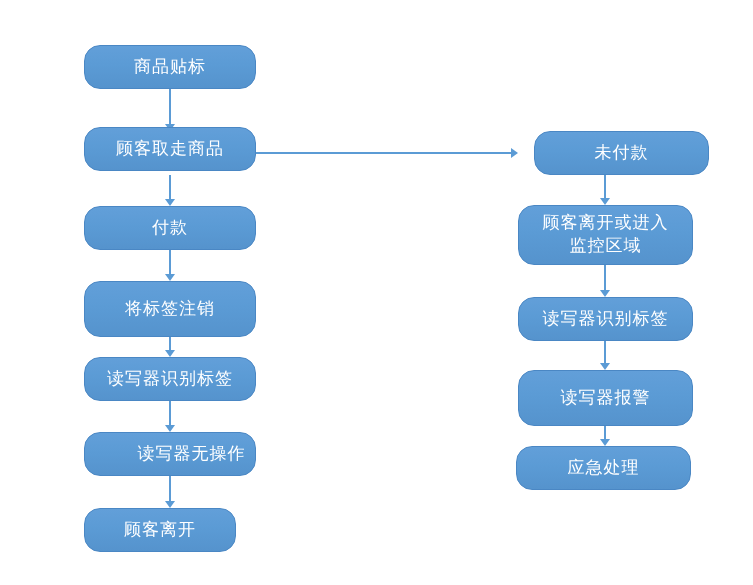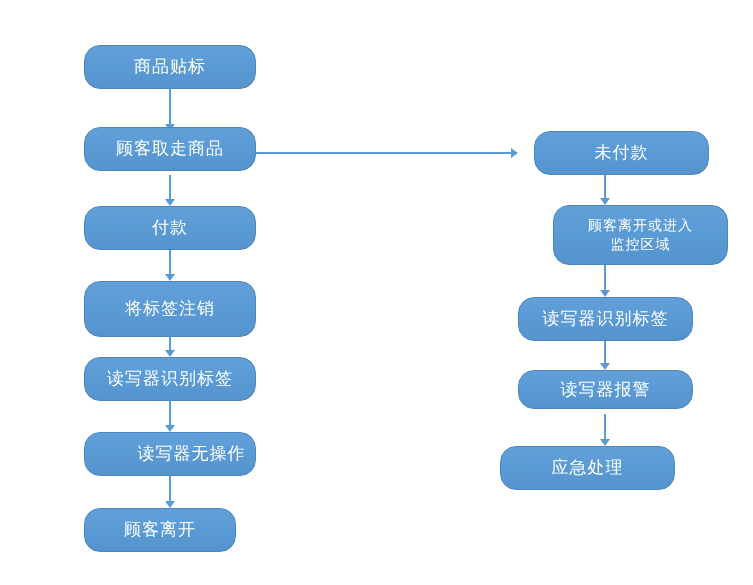--- a/index.html
+++ b/index.html
@@ -30,23 +30,22 @@
     justify-content: center;
     text-align: center;
     font-size: 17px;
     line-height: 1.28;
     letter-spacing: 1px;
     font-weight: 400;
     white-space: pre-line;
     user-select: none;
   }
   .node.two-line {
-    font-size: 14px;
+    font-size: 17px;
     line-height: 1.35;
-    margin-left: 35px;
   }
   .edge {
     position: absolute;
     background: #5b9bd5;
   }
   .edge-v {
     width: 2px;
   }
   .edge-h {
     height: 2px;
@@ -98,15 +97,15 @@
     <div class="node" style="left: 84px; top: 127px; width: 172px; height: 44px;">顾客取走商品</div>
     <div class="node" style="left: 84px; top: 206px; width: 172px; height: 44px;">付款</div>
     <div class="node" style="left: 84px; top: 281px; width: 172px; height: 56px;">将标签注销</div>
     <div class="node" style="left: 84px; top: 357px; width: 172px; height: 44px;">读写器识别标签</div>
     <div class="node" style="left: 84px; top: 432px; width: 172px; height: 44px; padding-left: 43px;">读写器无操作</div>
     <div class="node" style="left: 84px; top: 508px; width: 152px; height: 44px;">顾客离开</div>
     <div class="node" style="left: 518px; top: 131px; width: 175px; height: 44px; margin-left: 16px;">未付款</div>
     <div class="node two-line" style="left: 518px; top: 205px; width: 175px; height: 60px;">顾客离开或进入
 监控区域</div>
     <div class="node" style="left: 518px; top: 297px; width: 175px; height: 44px;">读写器识别标签</div>
-    <div class="node" style="left: 518px; top: 370px; width: 175px; height: 39px;">读写器报警</div>
-    <div class="node" style="left: 500px; top: 446px; width: 175px; height: 44px;">应急处理</div>
+    <div class="node" style="left: 518px; top: 370px; width: 175px; height: 56px;">读写器报警</div>
+    <div class="node" style="left: 516px; top: 446px; width: 175px; height: 44px;">应急处理</div>
   </div>
 
 </body></html>

